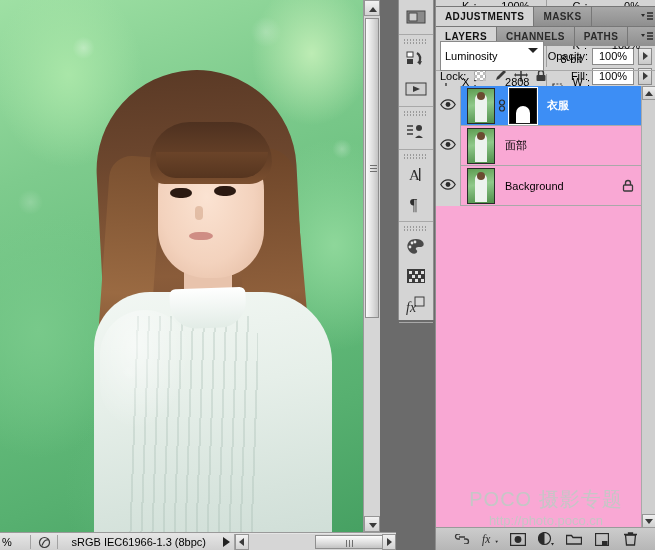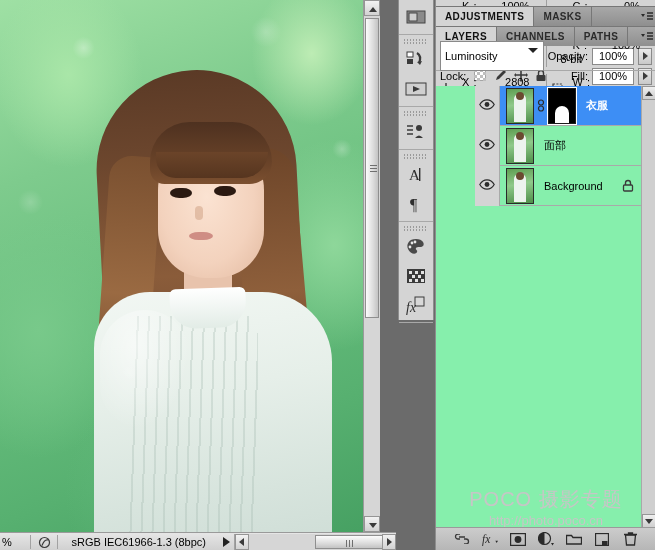--- a/index.html
+++ b/index.html
@@ -142,21 +142,21 @@
     border-left:5px solid transparent;border-right:5px solid transparent;border-top:5px solid #222;}
   .lbl{font-size:11px;white-space:nowrap;}
   .numbox{width:42px;height:17px;background:#fff;border:1px solid #8a8a8a;box-sizing:border-box;
     display:flex;align-items:center;justify-content:center;font-size:11px;}
   .spin{width:14px;height:17px;background:linear-gradient(180deg,#eaeaea,#c9c9c9);border:1px solid #8a8a8a;
     box-sizing:border-box;display:flex;align-items:center;justify-content:center;}
   .spin i{width:0;height:0;border-top:4px solid transparent;border-bottom:4px solid transparent;border-left:5px solid #3c3c3c;}
   .lock-icons{display:flex;align-items:center;gap:7px;margin-left:4px;color:#2e2e2e;}
 
   
-  .layerlist{position:relative;background:#86efac;padding-left:39px;}
+  .layerlist{position:relative;background:#f9a8d4;}
   .layer{position:relative;display:flex;align-items:center;height:40px;
     border-bottom:1px solid #a9a9a9;box-sizing:border-box;}
   .layer.sel{background:#3d8ef5;}
   .eyecell{width:24px;height:40px;display:flex;align-items:center;justify-content:center;
     border-right:1px solid #a9a9a9;background:#d4d4d4;}
   .lthumb{width:26px;height:34px;border:1px solid #2a2a2a;margin-left:6px;background:#7fbb7f;position:relative;overflow:hidden;}
   .lthumb .bg{position:absolute;inset:0;background:linear-gradient(170deg,#5f9e52,#8fc98a 45%,#4f8f4a);}
   .lthumb .fg{position:absolute;left:7px;top:5px;width:12px;height:28px;border-radius:5px 5px 0 0;background:#edf3ee;}
   .lthumb .hd{position:absolute;left:9px;top:3px;width:8px;height:8px;border-radius:50%;background:#6a4a30;}
   .linkico{width:14px;display:flex;align-items:center;justify-content:center;color:#2c2c2c;}

